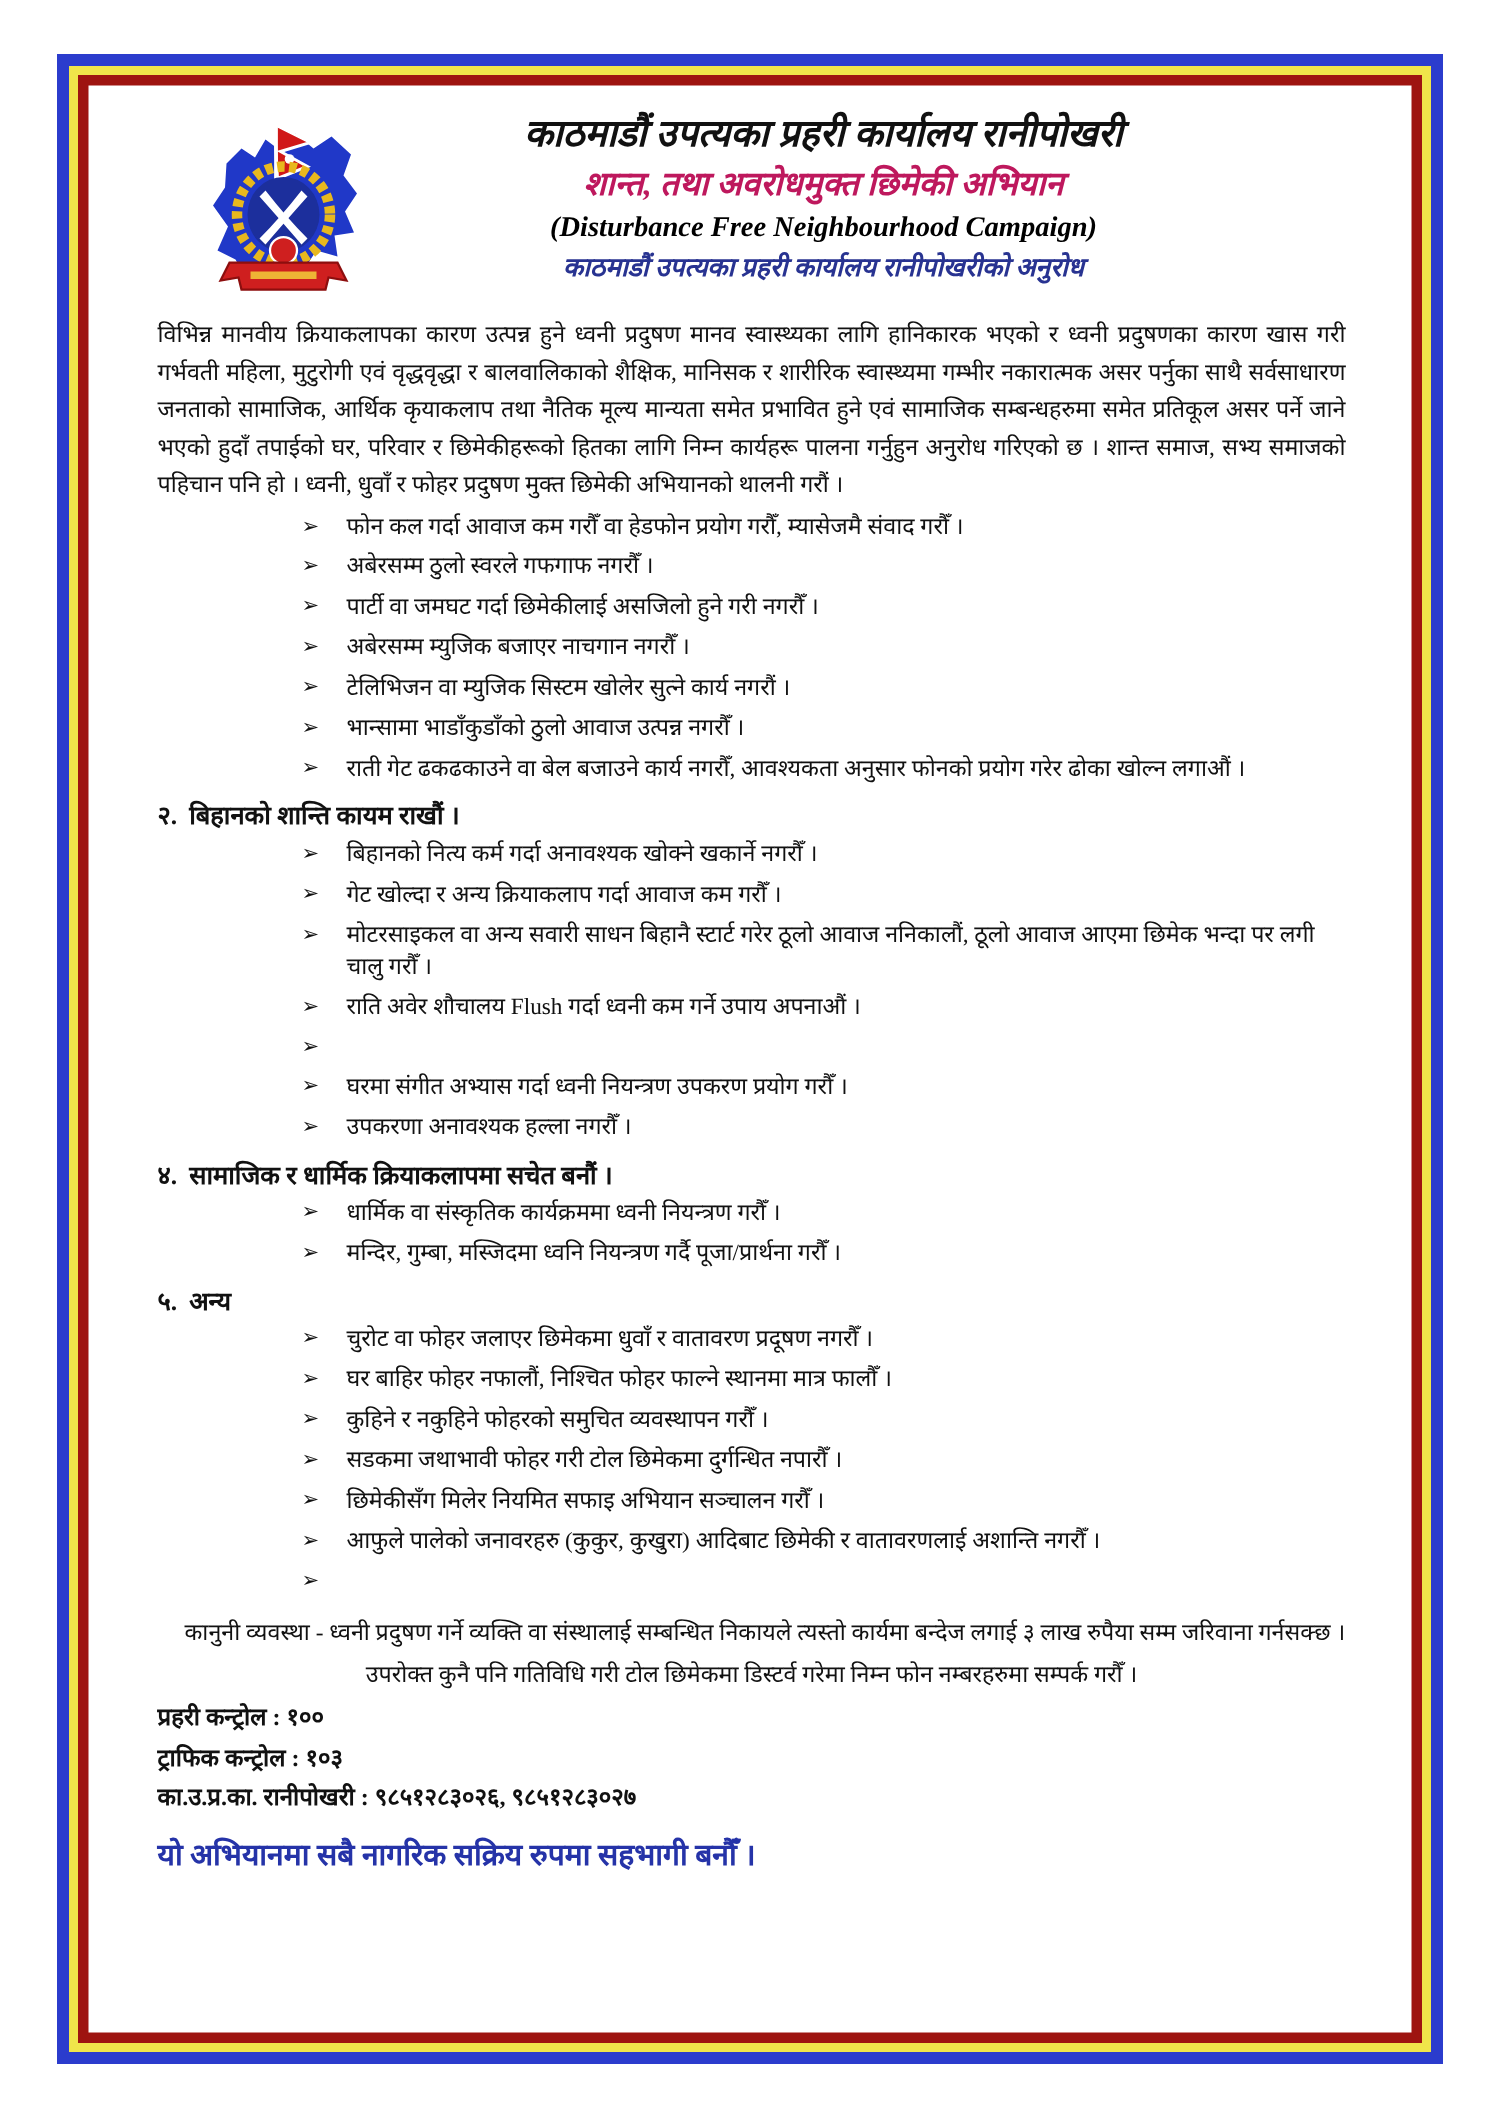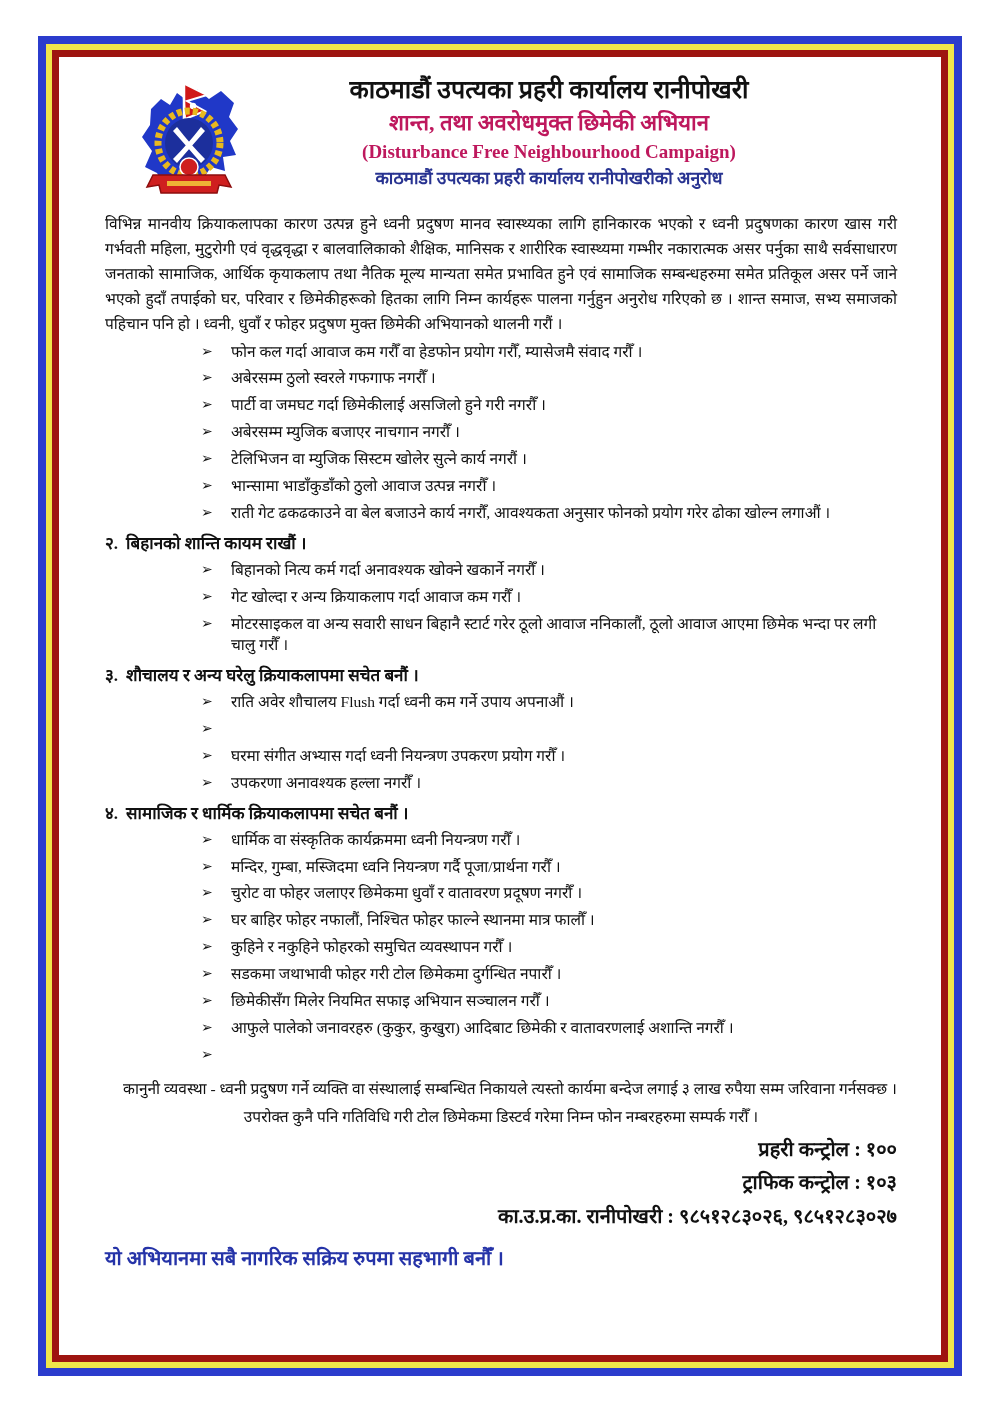--- a/index.html
+++ b/index.html
@@ -19,37 +19,37 @@
     width:100%;height:100%;border:7px solid #9e1410;box-sizing:border-box;
     background:#fff;overflow:hidden;
   }
   .content{
     position:relative;height:100%;box-sizing:border-box;
     padding:16px 44px 10px 46px;font-size:15.5px;line-height:1.6;
   }
   
   .doc-header{position:relative;min-height:132px;margin-bottom:4px;}
   .logo-wrap{position:absolute;left:32px;top:2px;width:104px;height:126px;}
-  .head-lines{text-align:center;padding-left:96px;}
+  .head-lines{text-align:center;padding-left:96px;font-style:italic;}
   .title-main{font-size:25px;font-weight:bold;color:#111;line-height:1.35;}
   .sub-np{font-size:22px;font-weight:bold;color:#be185d;line-height:1.45;}
-  .sub-en{font-size:19px;font-weight:bold;color:#be185d;line-height:1.4;}
+  .sub-en{font-size:19px;font-weight:bold;color:#000000;line-height:1.4;}
   .sub-req{font-size:17.5px;font-weight:bold;color:#283391;line-height:1.5;}
   
   .intro{margin:6px 0 4px 0;text-align:justify;line-height:1.62;}
   
   .sec-heading{font-size:17px;font-weight:bold;margin:9px 0 3px 0;line-height:1.4;}
   .sec-heading .sec-num{margin-right:8px;}
   .bullet-row{display:flex;align-items:flex-start;padding-left:96px;margin:0 0 5.5px 0;}
   .bullet-arrow{flex:0 0 30px;font-size:14px;line-height:1.5;color:#111;}
   .bullet-text{flex:1;line-height:1.38;}
   
   .legal{margin:12px 0 2px 0;padding-left:18px;text-align:justify;line-height:1.6;}
   .contact-intro{margin:4px 0 4px 0;text-align:center;line-height:1.5;}
-  .contact-line{text-align:right;font-weight:bold;line-height:1.68;font-size:20px;}
+  .contact-line{text-align:left;font-weight:bold;line-height:1.68;font-size:16px;}
   .closing{margin:8px 0 0 0;text-align:left;font-size:20px;font-weight:bold;color:#2533a8;}
 </style>
 </head>
 <body>
 
 <div class="frame-outer">
   <div class="frame-mid">
     <div class="frame-inner">
       <div class="content">
 
@@ -119,21 +119,20 @@
               <span class="bullet-text">बिहानको नित्य कर्म गर्दा अनावश्यक खोक्ने खकार्ने  नगरौँ ।</span>
             </div>
             <div class="bullet-row">
               <span class="bullet-arrow">➢</span>
               <span class="bullet-text">गेट खोल्दा र अन्य क्रियाकलाप गर्दा आवाज कम गरौँ ।</span>
             </div>
             <div class="bullet-row">
               <span class="bullet-arrow">➢</span>
               <span class="bullet-text">मोटरसाइकल वा अन्य सवारी साधन बिहानै स्टार्ट गरेर ठूलो आवाज ननिकालौं, ठूलो आवाज आएमा छिमेक भन्दा पर लगी चालु गरौँ ।</span>
             </div>
-            <div class="sec-heading"><span class="sec-num">३.</span><span>शौचालय र अन्य घरेलु क्रियाकलापमा सचेत बनौं ।</span></div>
             <div class="bullet-row">
               <span class="bullet-arrow">➢</span>
               <span class="bullet-text">राति अवेर शौचालय Flush गर्दा ध्वनी कम गर्ने उपाय अपनाऔं ।</span>
             </div>
             <div class="bullet-row">
               <span class="bullet-arrow">➢</span>
             </div>
             <div class="bullet-row">
               <span class="bullet-arrow">➢</span>
               <span class="bullet-text">घरमा संगीत अभ्यास गर्दा ध्वनी नियन्त्रण उपकरण प्रयोग गरौँ ।</span>
@@ -144,20 +143,21 @@
             </div>
             <div class="sec-heading"><span class="sec-num">४.</span><span>सामाजिक र धार्मिक क्रियाकलापमा सचेत बनौं ।</span></div>
             <div class="bullet-row">
               <span class="bullet-arrow">➢</span>
               <span class="bullet-text">धार्मिक वा संस्कृतिक कार्यक्रममा ध्वनी नियन्त्रण गरौँ ।</span>
             </div>
             <div class="bullet-row">
               <span class="bullet-arrow">➢</span>
               <span class="bullet-text">मन्दिर, गुम्बा, मस्जिदमा ध्वनि नियन्त्रण गर्दै पूजा/प्रार्थना गरौँ ।</span>
             </div>
+            <div class="sec-heading"><span class="sec-num">५.</span><span>अन्य</span></div>
             <div class="bullet-row">
               <span class="bullet-arrow">➢</span>
               <span class="bullet-text">चुरोट वा फोहर जलाएर छिमेकमा धुवाँ र वातावरण प्रदूषण नगरौँ ।</span>
             </div>
             <div class="bullet-row">
               <span class="bullet-arrow">➢</span>
               <span class="bullet-text">घर बाहिर फोहर नफालौं, निश्चित फोहर फाल्ने स्थानमा मात्र फालौँ ।</span>
             </div>
             <div class="bullet-row">
               <span class="bullet-arrow">➢</span>

